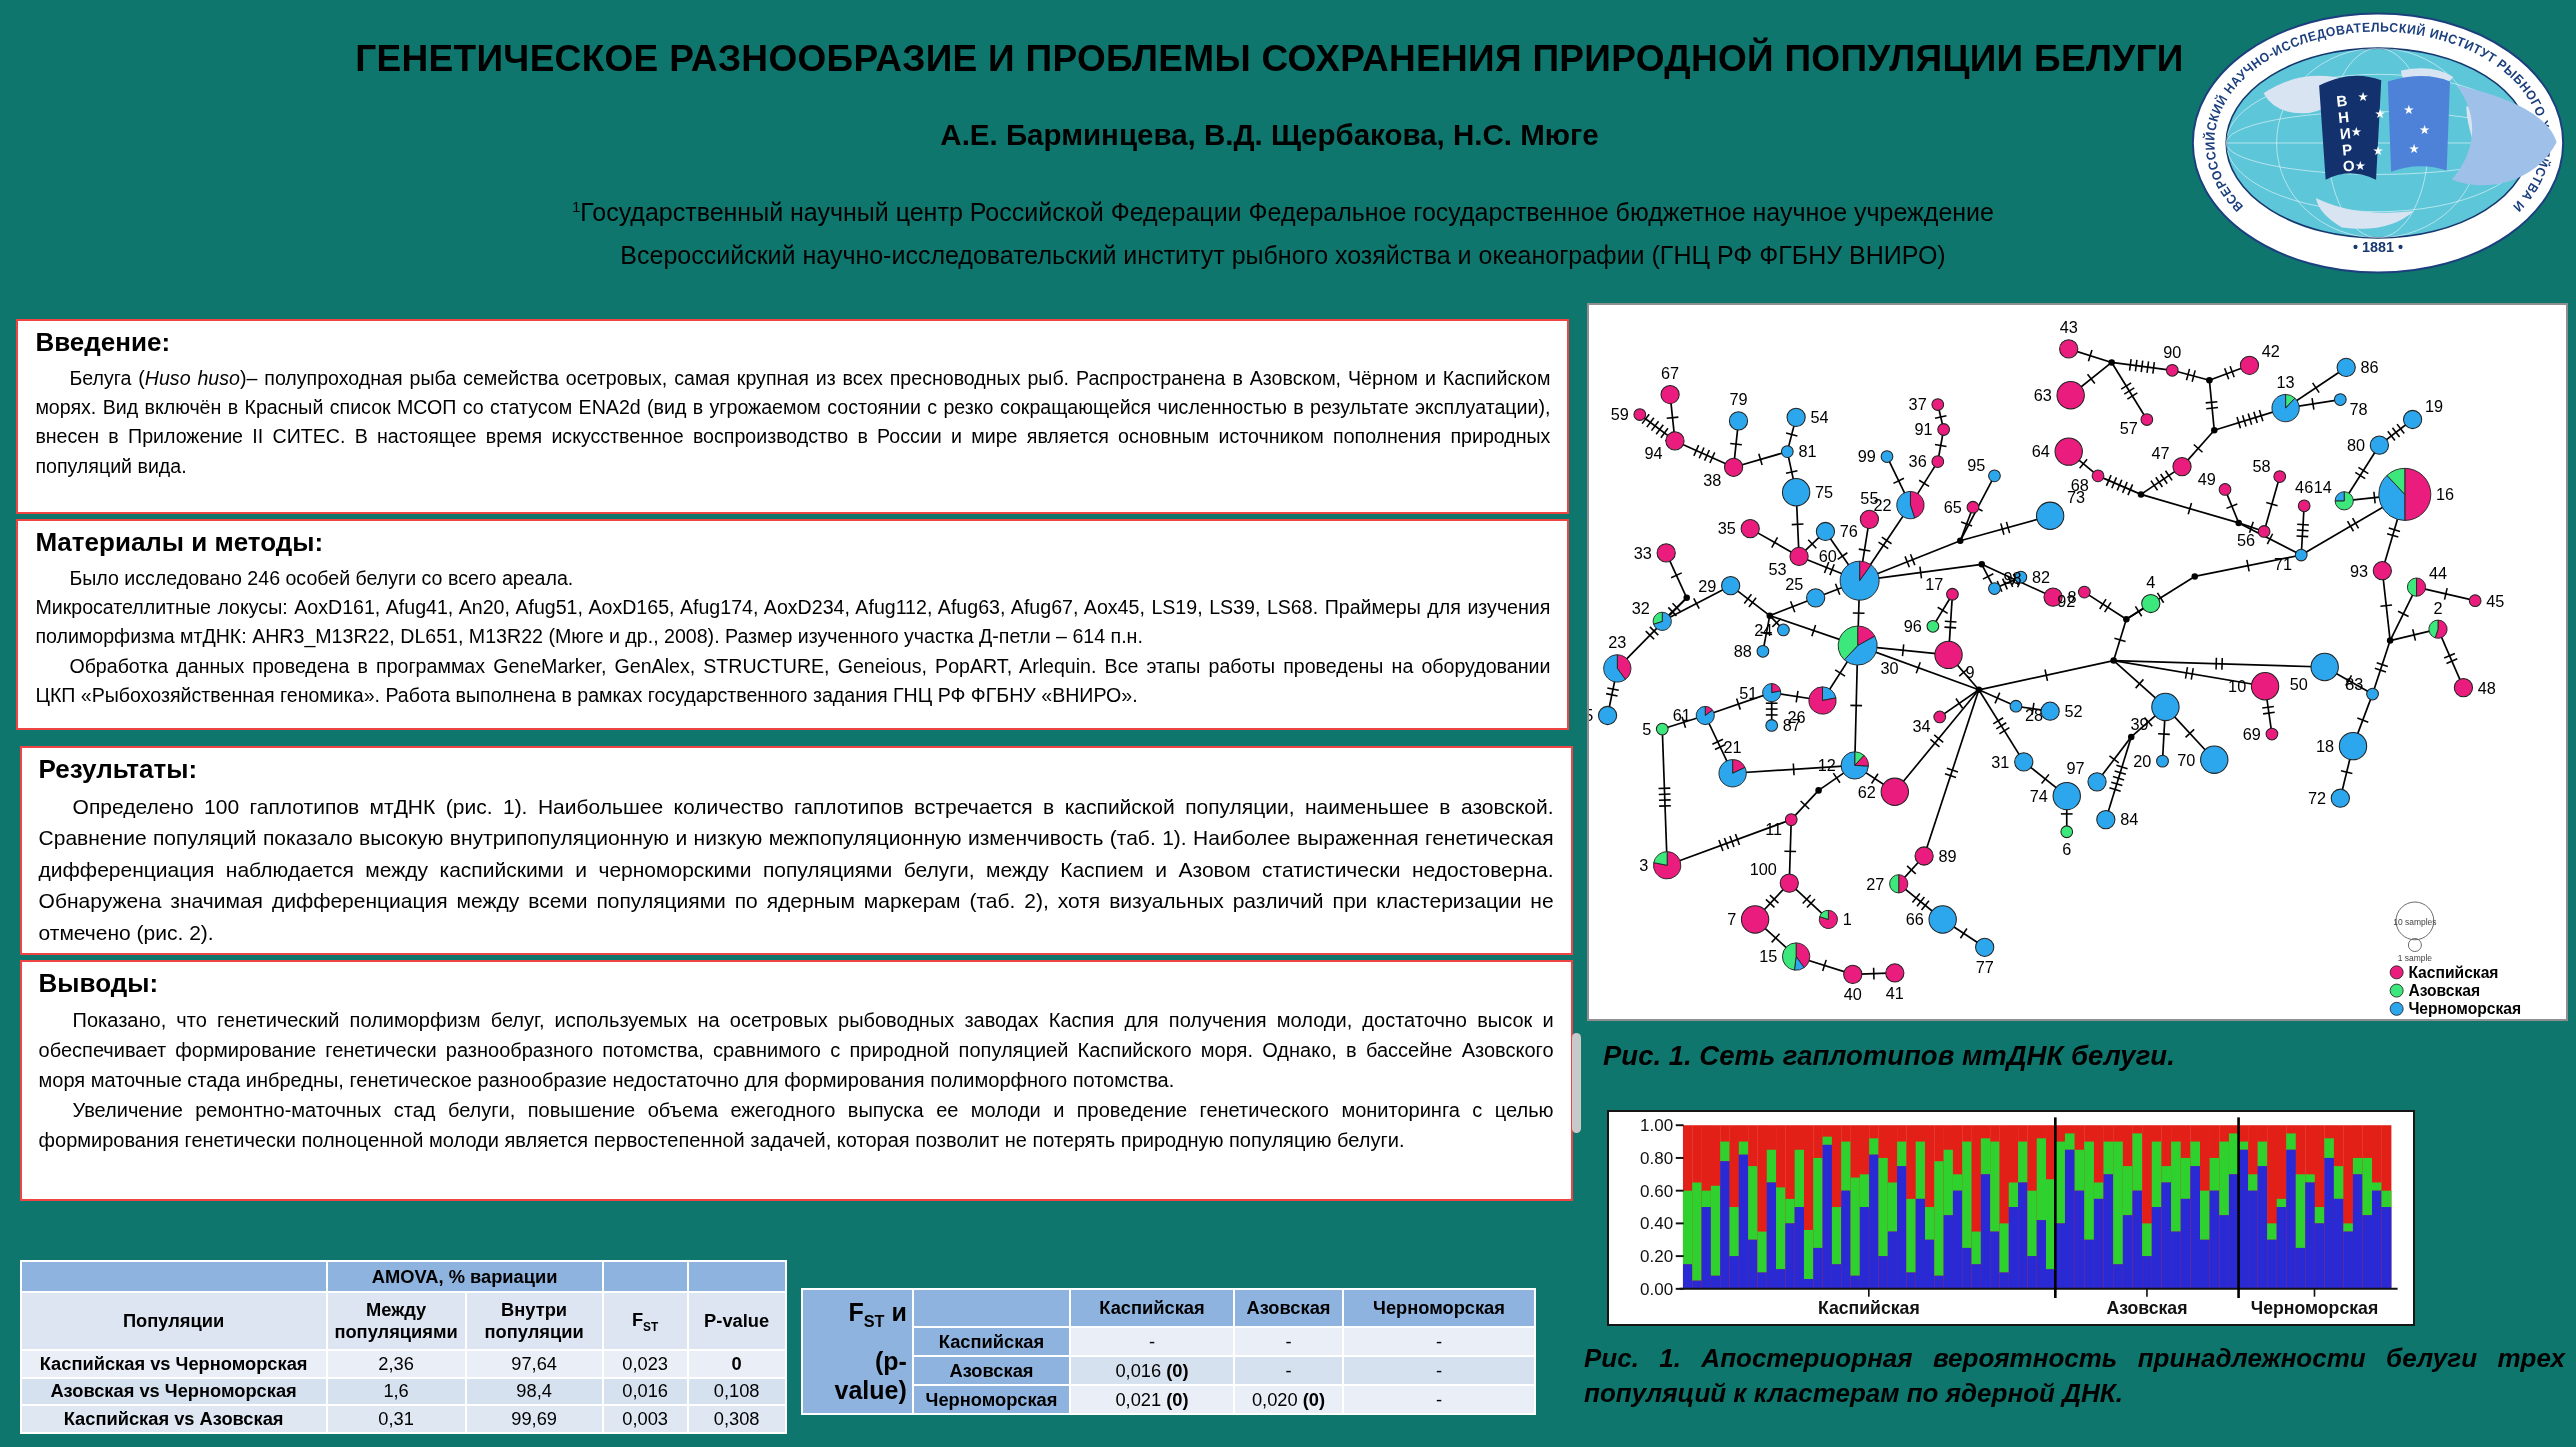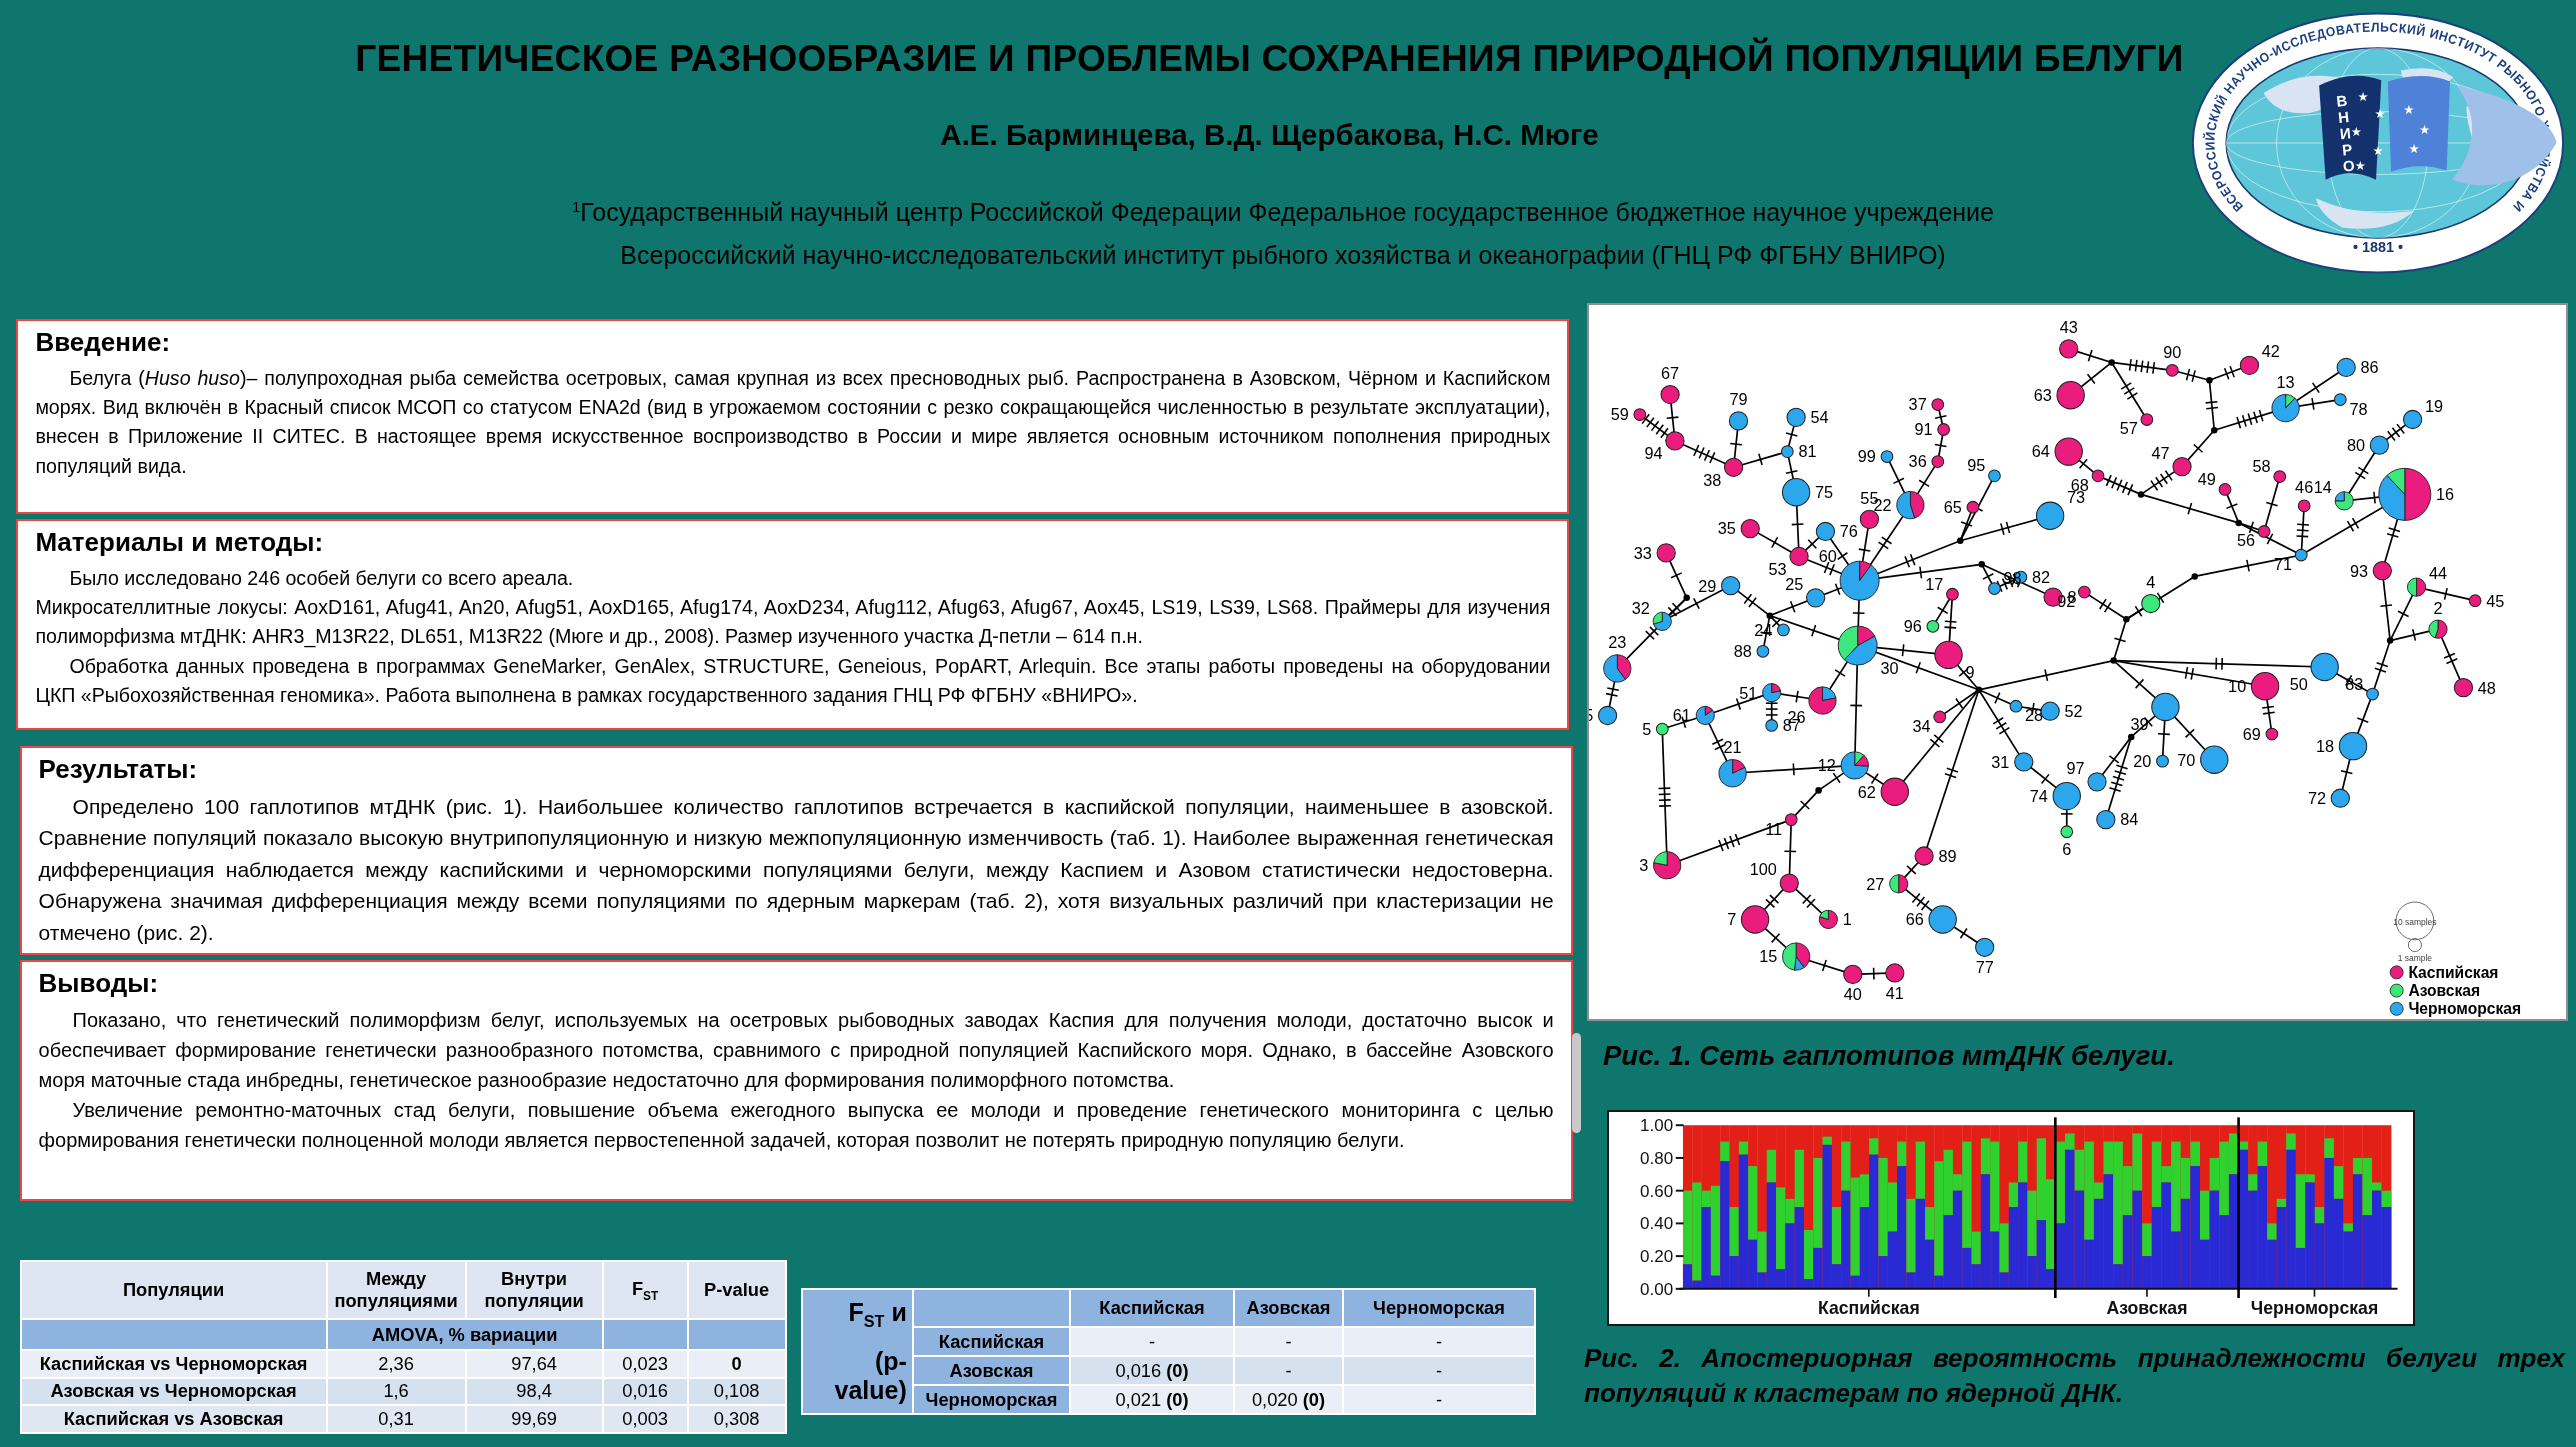--- a/index.html
+++ b/index.html
@@ -926,43 +926,43 @@
         <line x1="682" y1="8" x2="682" y2="284" stroke="#000" stroke-width="4"></line>
         <line x1="962" y1="8" x2="962" y2="284" stroke="#000" stroke-width="4"></line>
         <line x1="397" y1="270" x2="397" y2="282" stroke="#111" stroke-width="2.5"></line>
         <text x="397" y="308" text-anchor="middle" font-size="27" font-weight="600" fill="#111">Каспийская</text>
         <line x1="822" y1="270" x2="822" y2="282" stroke="#111" stroke-width="2.5"></line>
         <text x="822" y="308" text-anchor="middle" font-size="27" font-weight="600" fill="#111">Азовская</text>
         <line x1="1078" y1="270" x2="1078" y2="282" stroke="#111" stroke-width="2.5"></line>
         <text x="1078" y="308" text-anchor="middle" font-size="27" font-weight="600" fill="#111">Черноморская</text>
       </svg>
   </div>
-  <div class="abs cap just" style="left:1584px;top:1341px;width:981px;line-height:1.35;">Рис. 2. Апостериорная вероятность принадлежности белуги трех популяций к кластерам по ядерной ДНК.</div>
+  <div class="abs cap just" style="left:1584px;top:1341px;width:981px;line-height:1.35;">Рис. 1. Апостериорная вероятность принадлежности белуги трех популяций к кластерам по ядерной ДНК.</div>
 
   <table class="abs" id="table1" style="left:19.6px;top:1260px;width:765px;">
       <colgroup>
         <col style="width: 306px;">
         <col style="width: 139px;">
         <col style="width: 137px;">
         <col style="width: 85px;">
         <col style="width: 98px;">
       </colgroup>
       <tbody>
+        <tr style="height: 31px;">
+          <td class="hdr"></td>
+          <td colspan="2" class="hdr">AMOVA, % вариации</td>
+          <td class="hdr"></td>
+          <td class="hdr"></td>
+        </tr>
         <tr style="height: 58px;">
           <td class="sub">Популяции</td>
           <td class="sub">Между популяциями</td>
           <td class="sub">Внутри популяции</td>
           <td class="sub"><span>F</span><sub>ST</sub></td>
           <td class="sub">P-value</td>
-        </tr>
-        <tr style="height: 31px;">
-          <td class="hdr"></td>
-          <td colspan="2" class="hdr">AMOVA, % вариации</td>
-          <td class="hdr"></td>
-          <td class="hdr"></td>
         </tr>
         <tr style="height: 27.5px;">
           <td class="r1" style="font-weight: bold;">Каспийская  vs Черноморская</td>
           <td class="r1">2,36</td>
           <td class="r1">97,64</td>
           <td class="r1">0,023</td>
           <td class="r1" style="font-weight: bold;">0</td>
         </tr>
         <tr style="height: 27.5px;">
           <td class="r2" style="font-weight: bold;">Азовская vs Черноморская</td>

